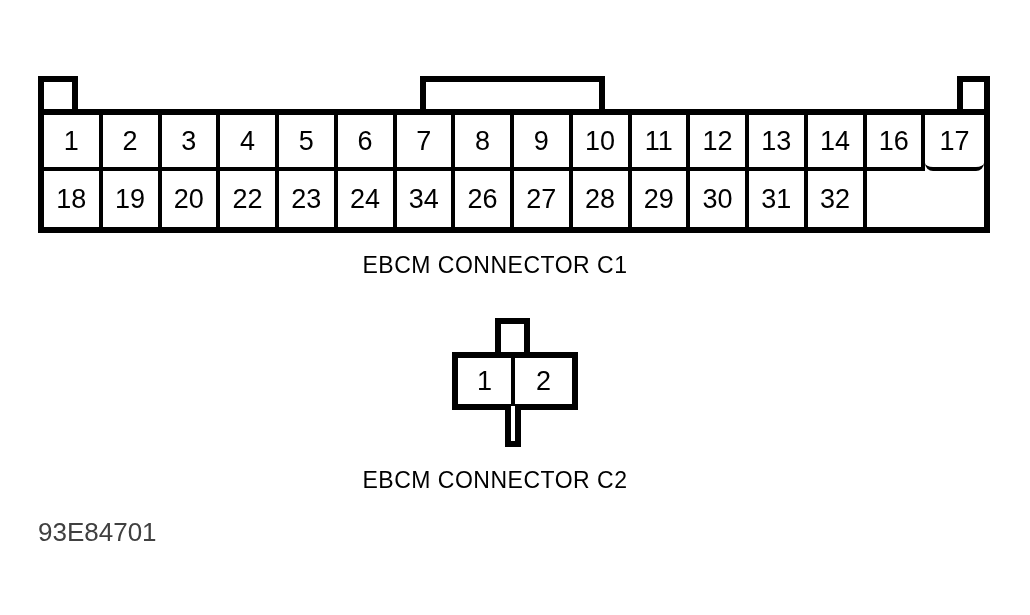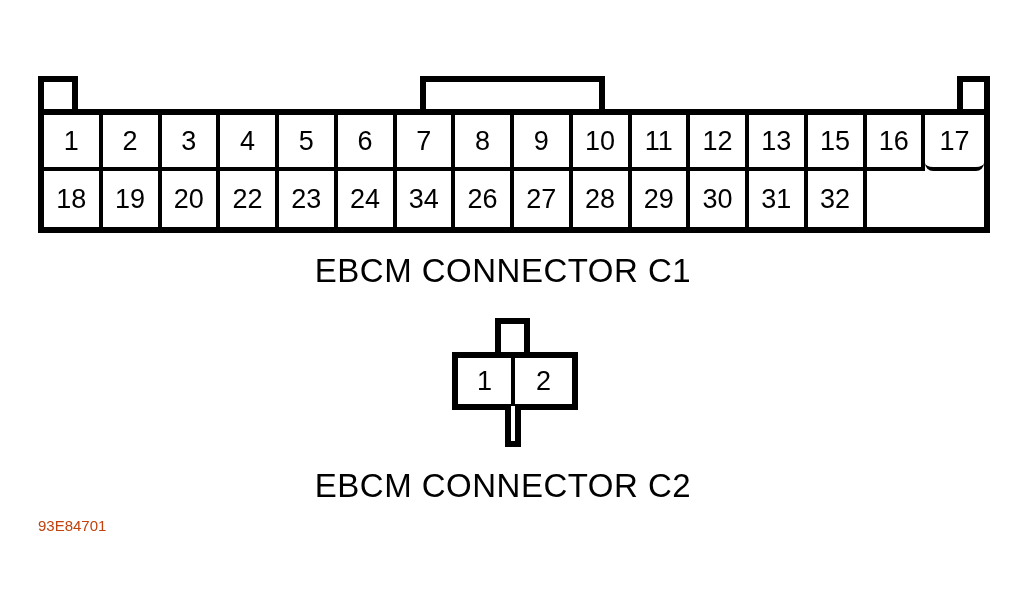--- a/index.html
+++ b/index.html
@@ -130,37 +130,37 @@
     height: 41px;
     background: #ffffff;
     border: 6px solid #000;
     border-top: none;
     box-sizing: border-box;
   }
 
   
   .caption {
     position: absolute;
-    left: 8px;
+    left: 0;
     width: 990px;
     text-align: center;
-    font-size: 33px;
+    font-size: 23px;
     letter-spacing: 0.5px;
     color: #000;
     white-space: nowrap;
   }
   .caption.c1-caption { top: 252px; }
   .caption.c2-caption { top: 467px; }
 
   .ref-code {
     position: absolute;
     left: 38px;
     top: 517px;
-    font-size: 15px;
-    color: #c2410c;
+    font-size: 26px;
+    color: #404040;
     white-space: nowrap;
   }
 </style>
 </head>
 <body>
 
 <div id="canvas">
 
   <div class="c1-wrap">
 
@@ -177,21 +177,21 @@
       <div class="pin">4</div>
       <div class="pin">5</div>
       <div class="pin">6</div>
       <div class="pin">7</div>
       <div class="pin">8</div>
       <div class="pin">9</div>
       <div class="pin">10</div>
       <div class="pin">11</div>
       <div class="pin">12</div>
       <div class="pin">13</div>
-      <div class="pin">15</div>
+      <div class="pin">14</div>
       <div class="pin">16</div>
 
       <div class="pin">17</div>
       <div class="pin">18</div>
       <div class="pin">19</div>
       <div class="pin">20</div>
       <div class="pin">22</div>
       <div class="pin">23</div>
       <div class="pin">24</div>
       <div class="pin">34</div>

